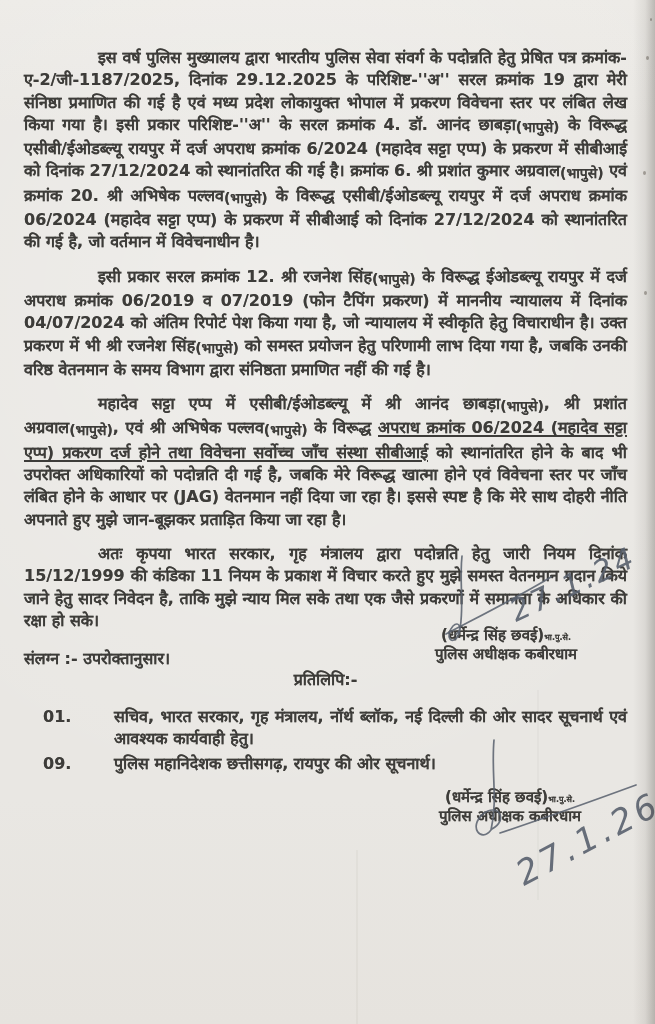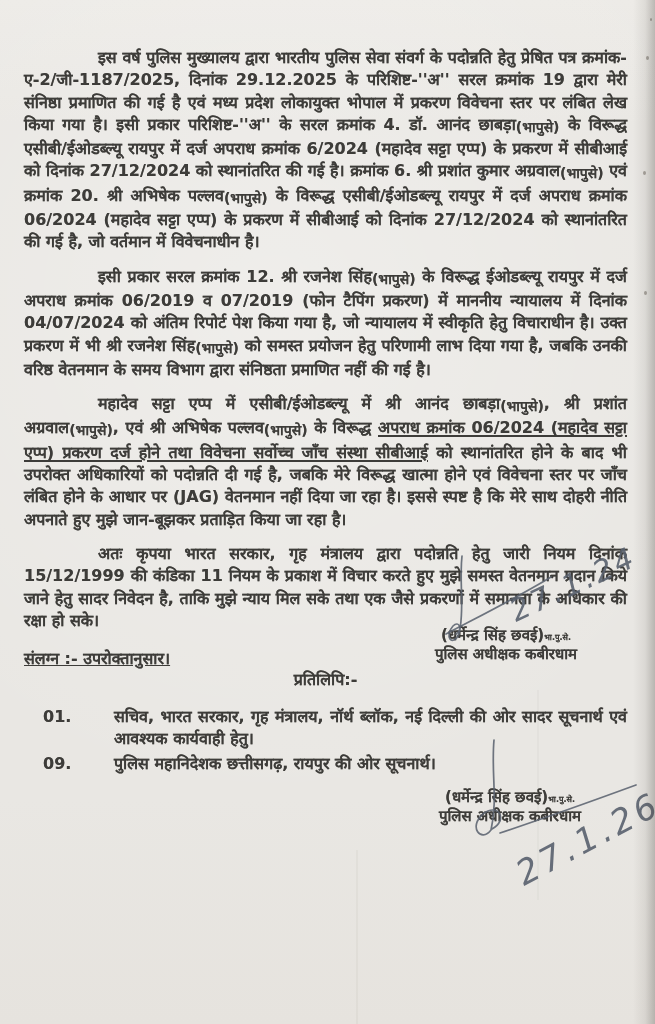--- a/index.html
+++ b/index.html
@@ -22,21 +22,21 @@
   .crease.v2{left:537px;top:690px;width:2px;height:210px;background:rgba(100,95,88,0.04);}
   .speck{position:absolute;border-radius:50%;background:#8a857d;opacity:.7;}
 
   .maintext{
     position:absolute;left:24px;right:28px;top:47px;
     font-size:16px;line-height:22.3px;font-weight:700;
     color:#3d3c39;text-align:justify;
     text-shadow:0 0 .5px rgba(55,53,49,.55);
   }
   .maintext p{margin:0 0 12px;text-indent:74px;}
-  .maintext p.enclosure{text-indent:0;margin-top:16px;text-align:left;text-decoration:underline;}
+  .maintext p.enclosure{text-indent:0;margin-top:16px;text-align:left;}
   .sub{font-size:14px;vertical-align:-2px;}
   .ul{text-decoration:underline;text-underline-offset:2px;text-decoration-thickness:1.5px;}
 
   .copies{
     position:absolute;left:24px;right:28px;top:669px;
     font-size:16px;line-height:22px;font-weight:700;color:#3d3c39;
     text-shadow:0 0 .5px rgba(55,53,49,.55);
   }
   .copies .heading{margin:0;text-align:center;}
   .copy-list{margin-top:15px;padding-left:19px;}

